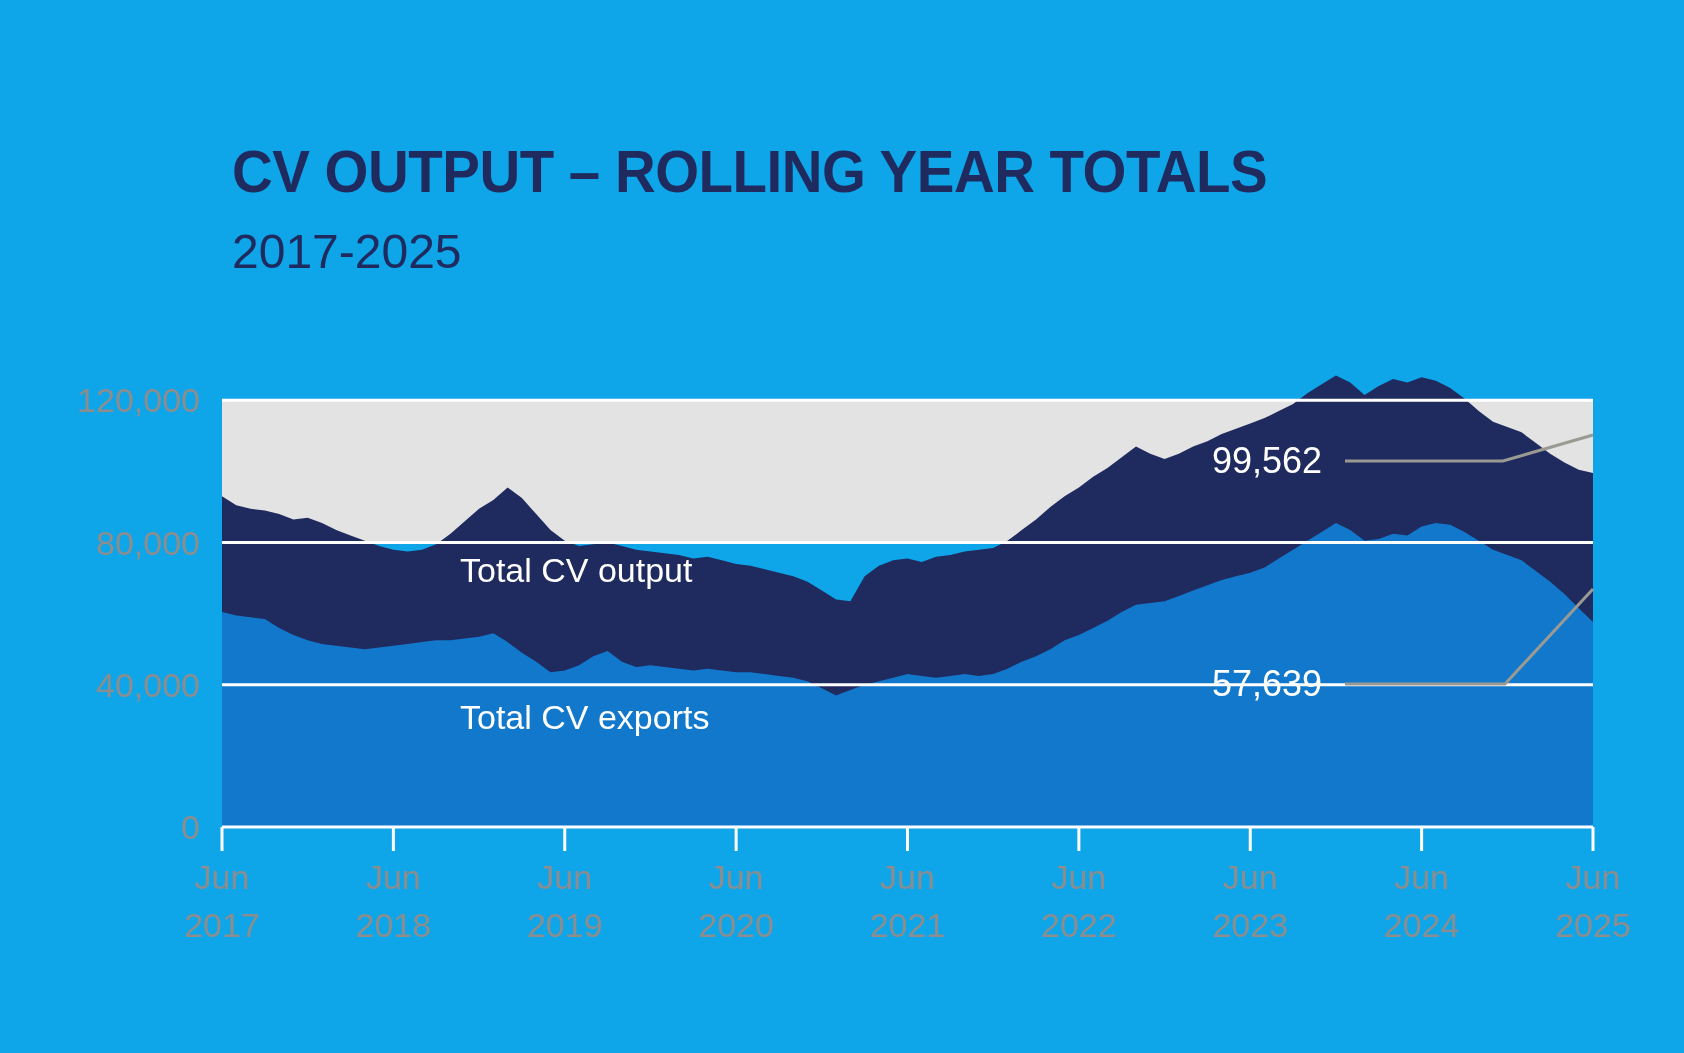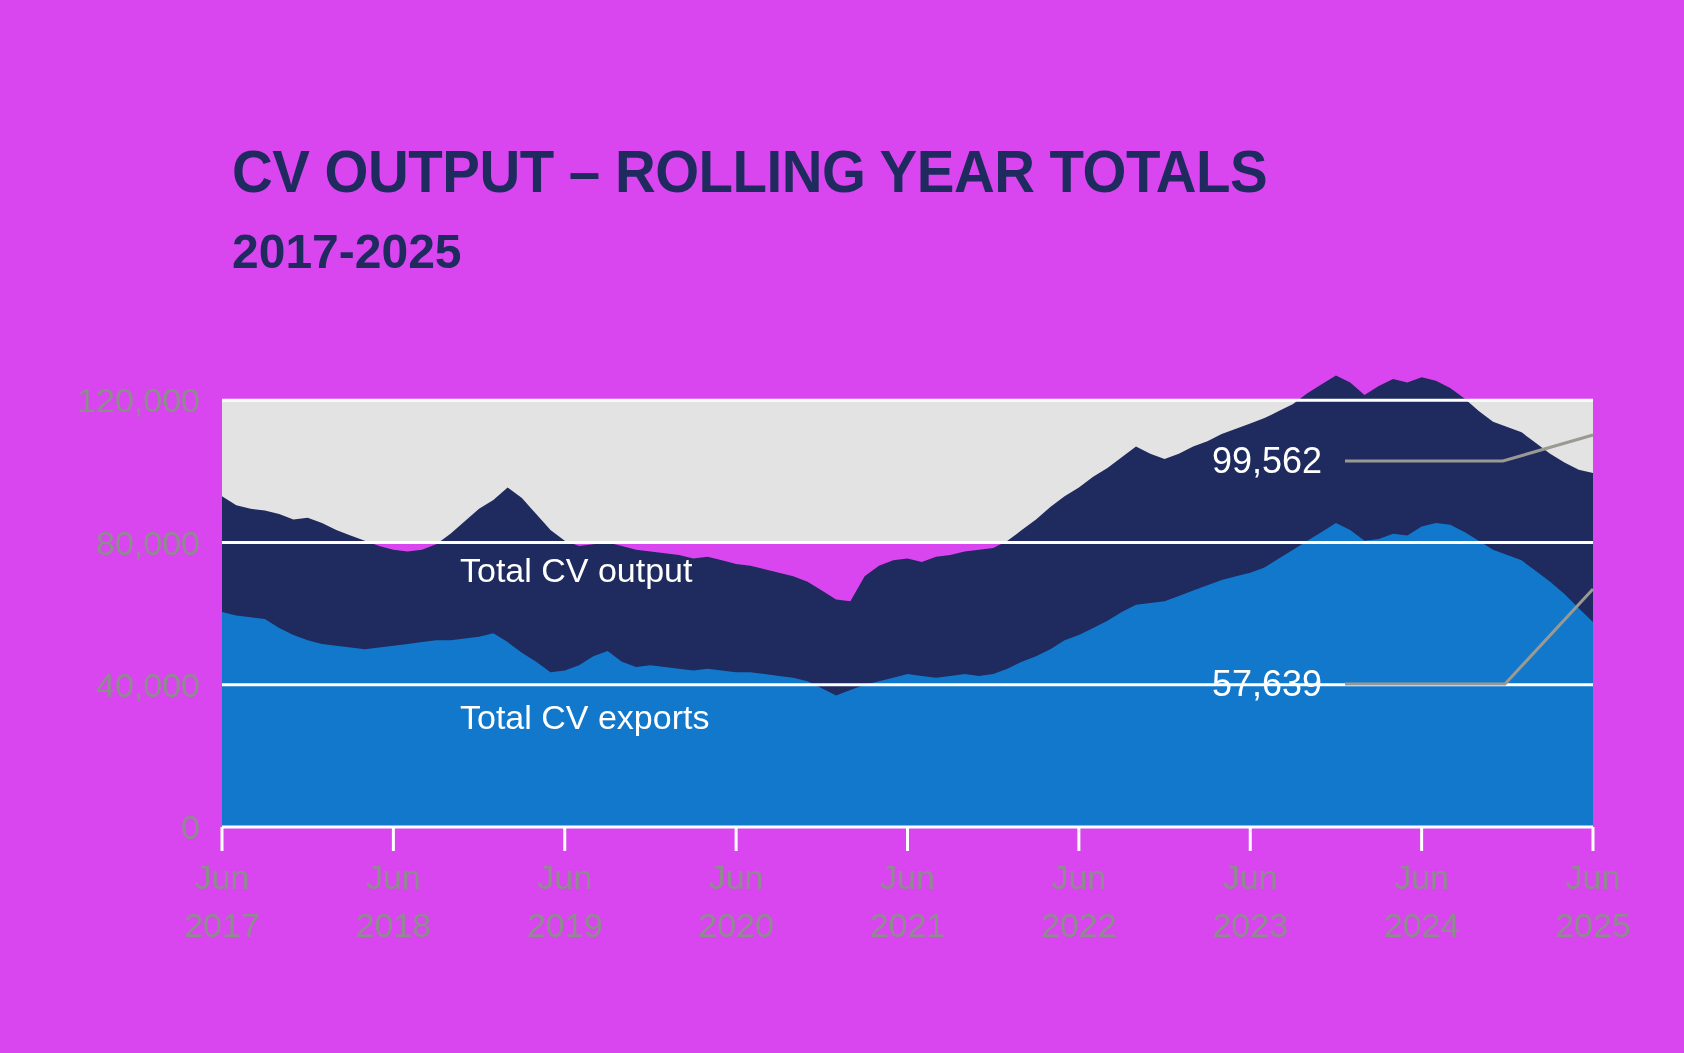--- a/index.html
+++ b/index.html
@@ -10,42 +10,42 @@
   body {
     width: 1684px;
     height: 1053px;
     overflow: hidden;
     font-family: "Liberation Sans", sans-serif;
     position: relative;
   }
   #root {
     position: absolute;
     inset: 0;
-    background: #d946ef;
+    background: #0ea5e9;
   }
   .chart-title {
     position: absolute;
     left: 232px;
     top: 142px;
     font-family: "Liberation Sans", sans-serif;
     font-weight: 700;
     font-size: 60px;
     letter-spacing: -0.5px;
     color: #1f2a5e;
     transform: scaleX(0.94);
     transform-origin: left top;
     white-space: nowrap;
     line-height: 1;
   }
   .chart-subtitle {
     position: absolute;
     left: 232px;
     top: 228px;
     font-family: "Liberation Sans", sans-serif;
-    font-weight: 700;
+    font-weight: 400;
     font-size: 48px;
     color: #1f2a5e;
     letter-spacing: 0px;
     white-space: nowrap;
     line-height: 1;
   }
   svg.plot {
     position: absolute;
     left: 0;
     top: 0;

